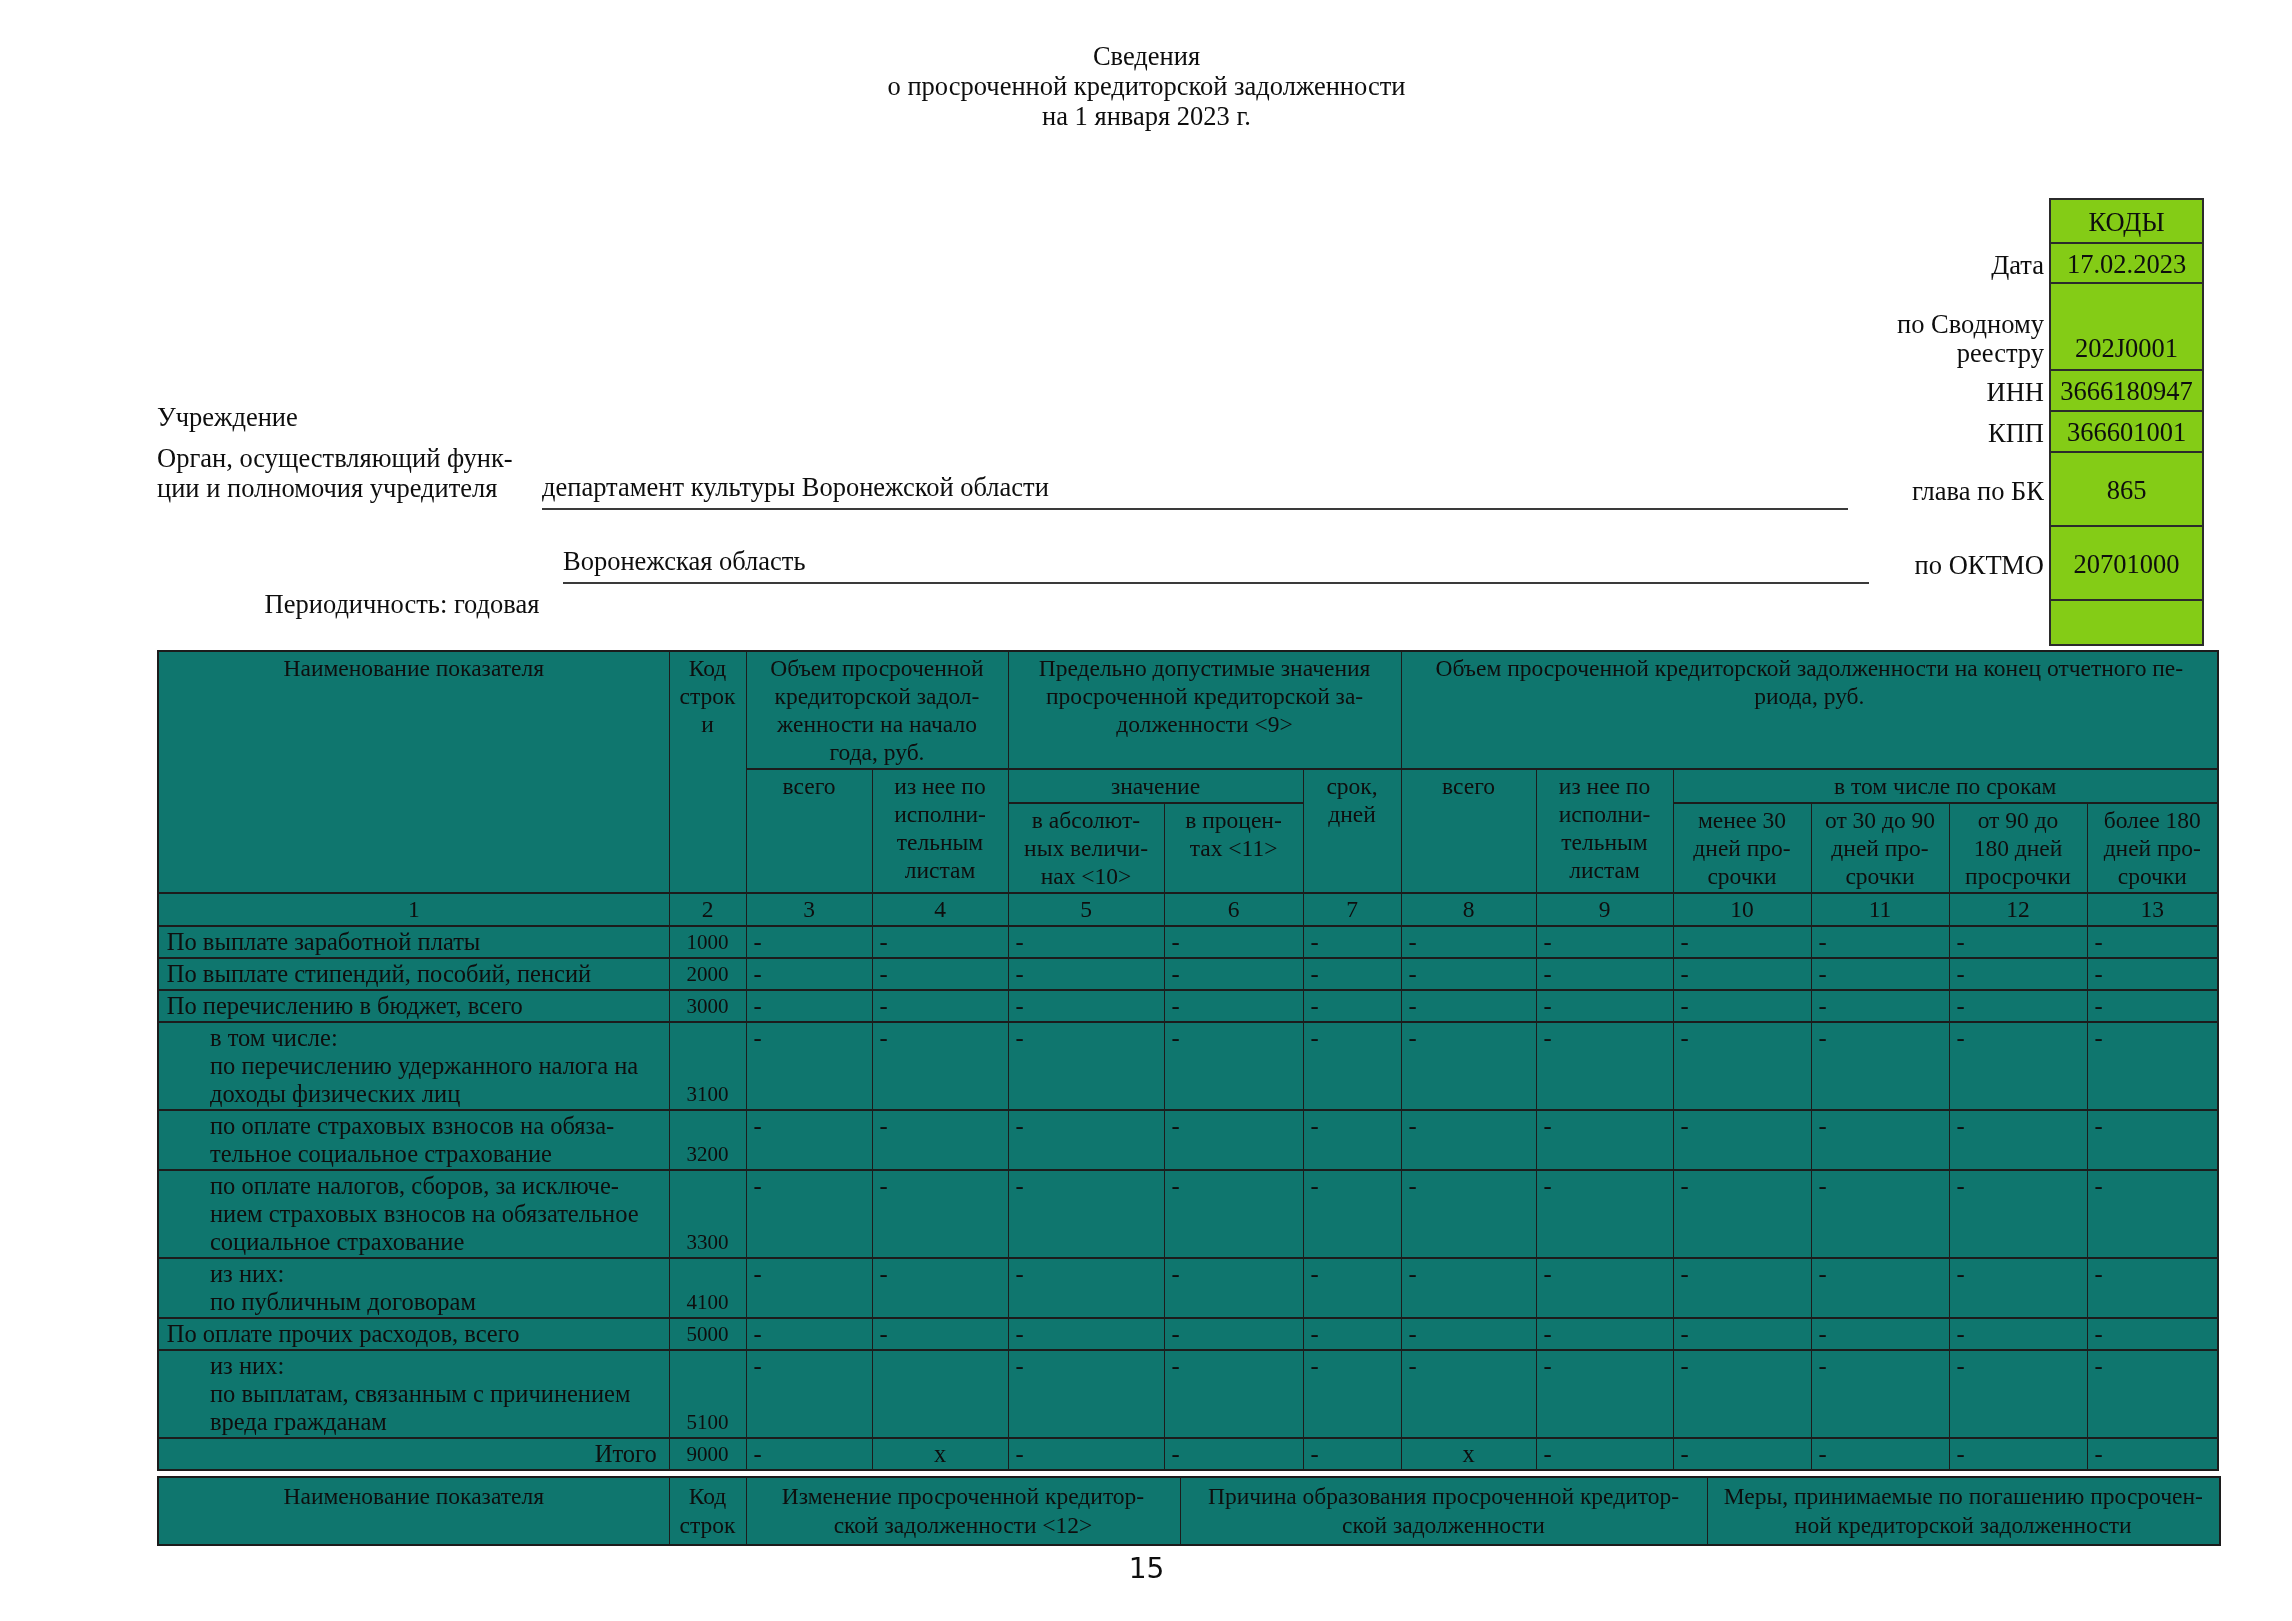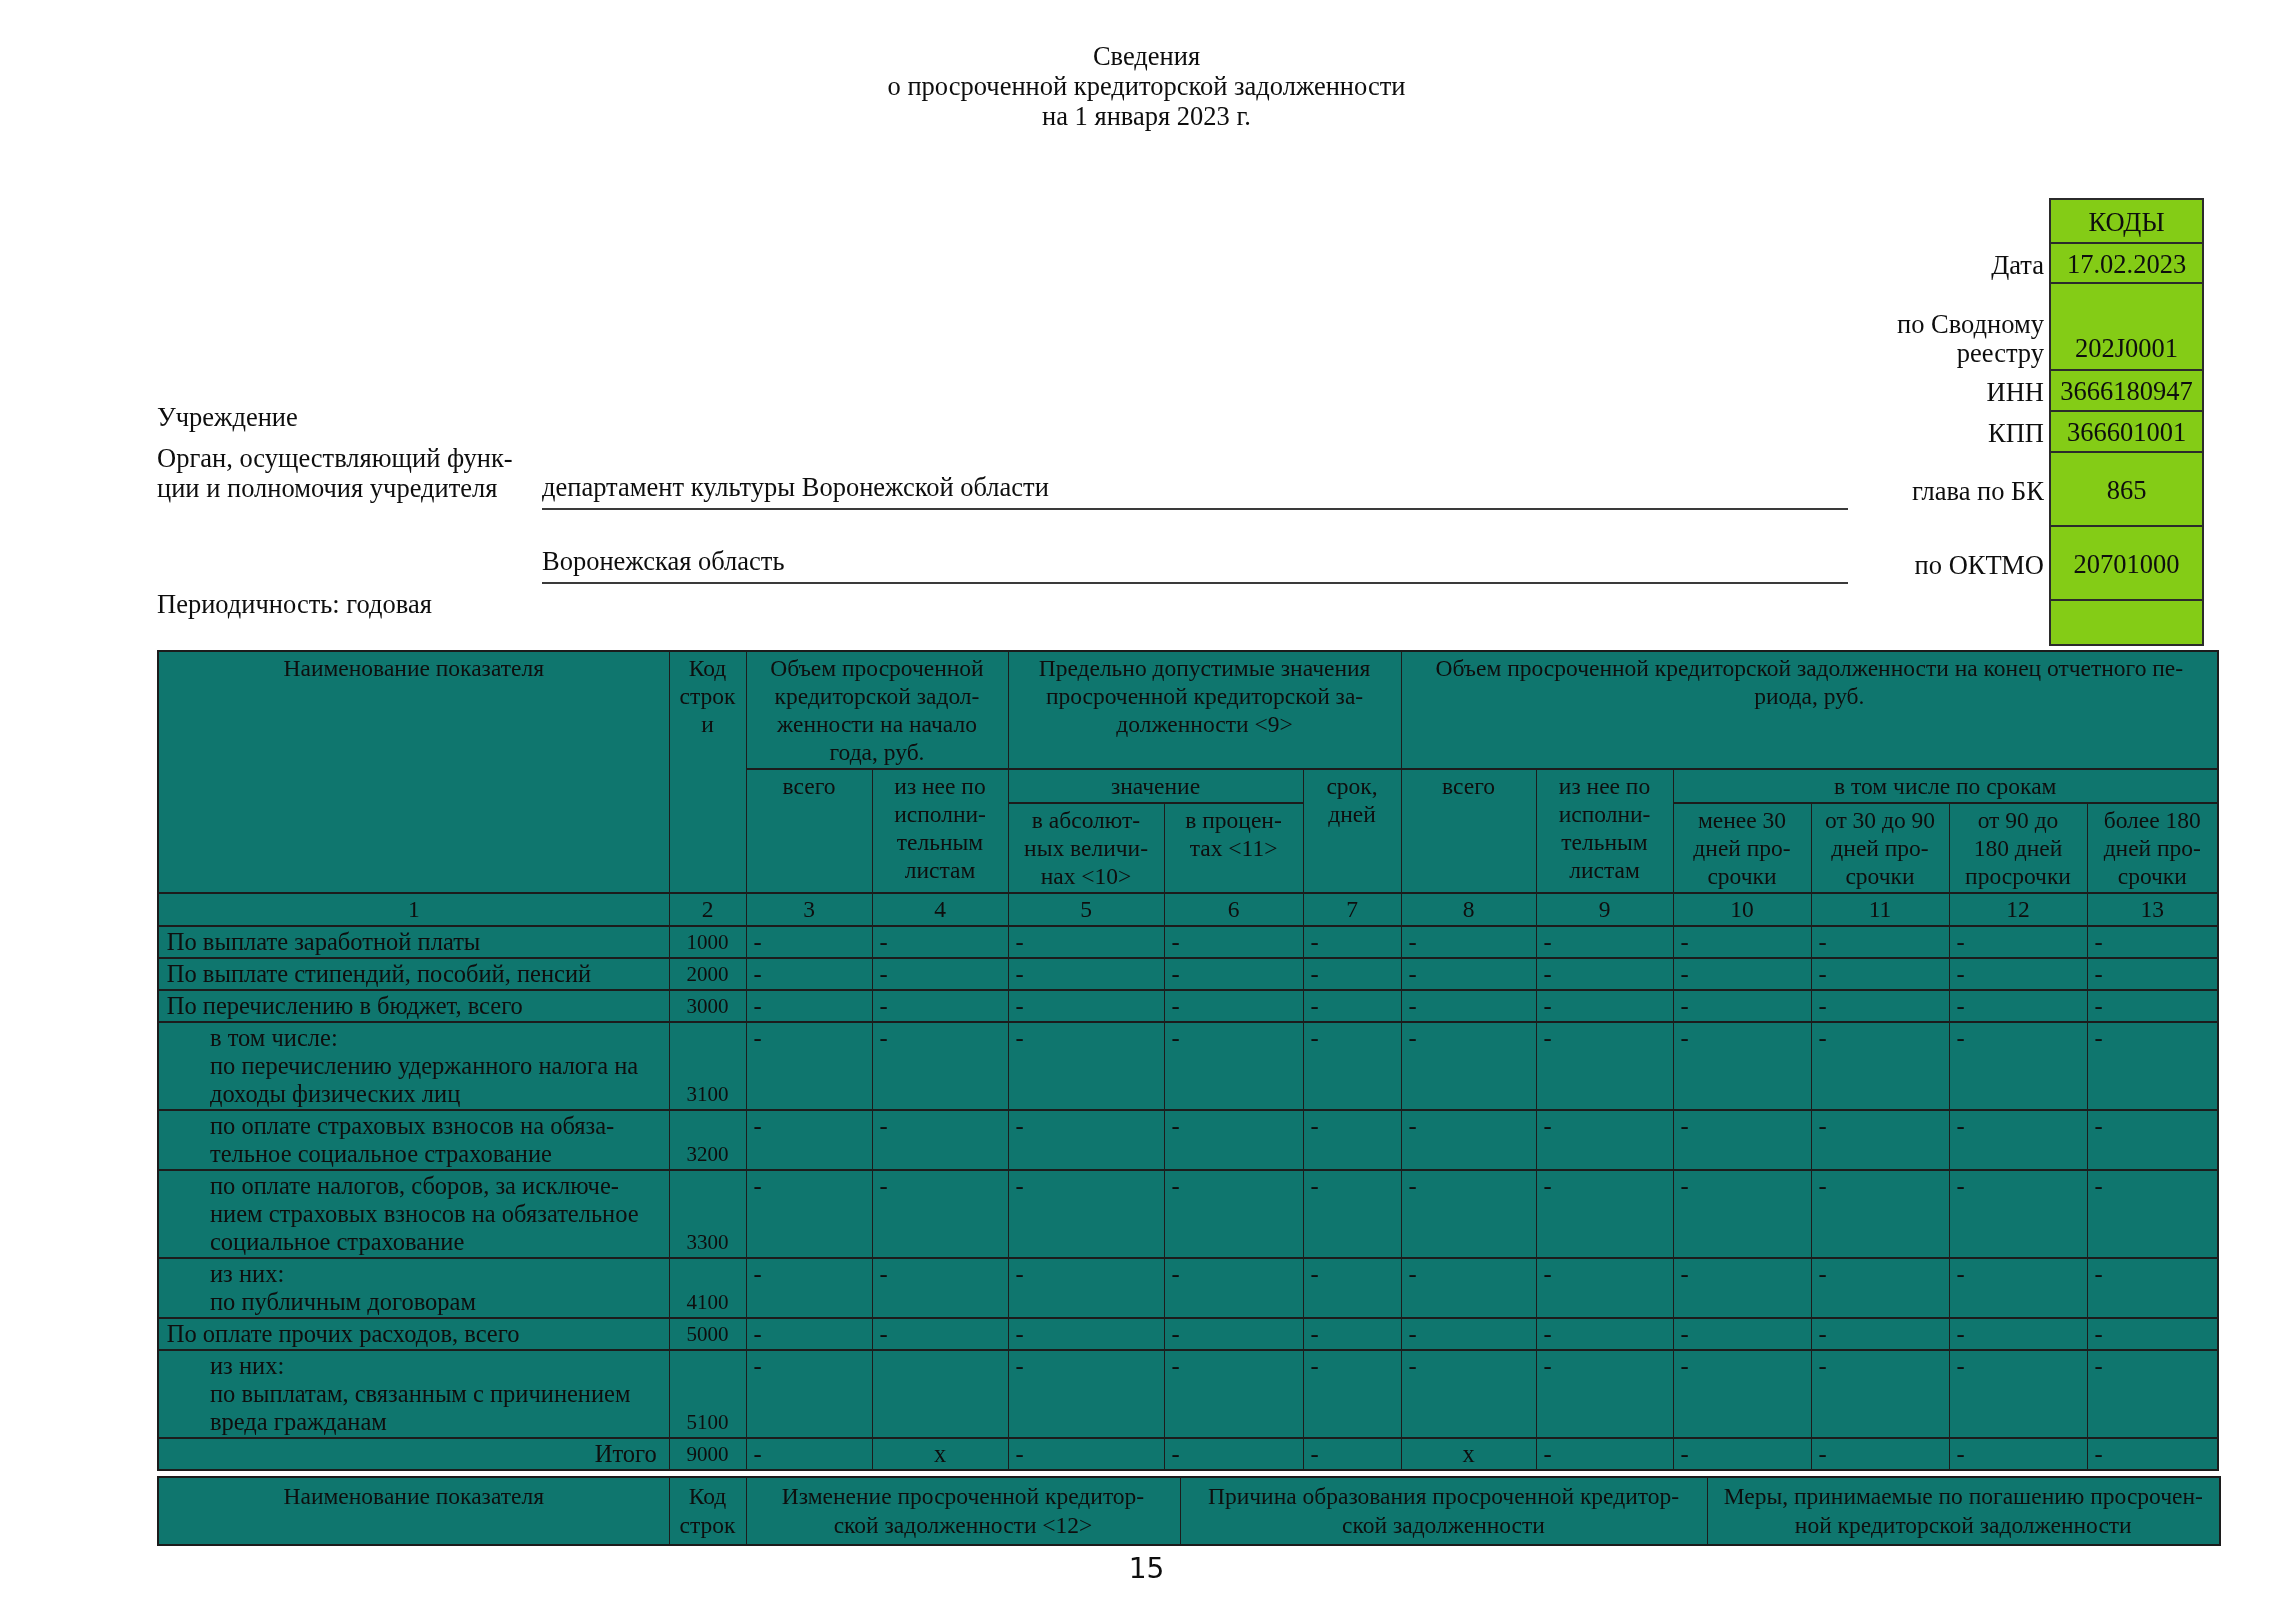--- a/index.html
+++ b/index.html
@@ -117,23 +117,23 @@
       <div class="cbox"></div>
     </div>
   </div>
 
   <div class="flabel" style="top:402px;">Учреждение</div>
 
   <div class="flabel" style="top:443px;">Орган, осуществляющий функ-
 ции и полномочия учредителя</div>
   <div class="fvalue" style="top:471px;">департамент культуры Воронежской области</div>
 
-  <div class="fvalue" style="top:545px;">Воронежская область</div>
-
-  <div class="flabel" style="top:589px;width:490px;">Периодичность: годовая</div>
+  <div class="fvalue" style="top:545px;margin-left:21px;">Воронежская область</div>
+
+  <div class="flabel" style="top:589px;width:490px;text-align:center;">Периодичность: годовая</div>
 
   <table class="t1">
     <colgroup>
       <col style="width:511px">
         <col style="width:77px">
         <col style="width:126px">
       <col style="width:136px">
         <col style="width:156px">
         <col style="width:139px">
       <col style="width:98px">

